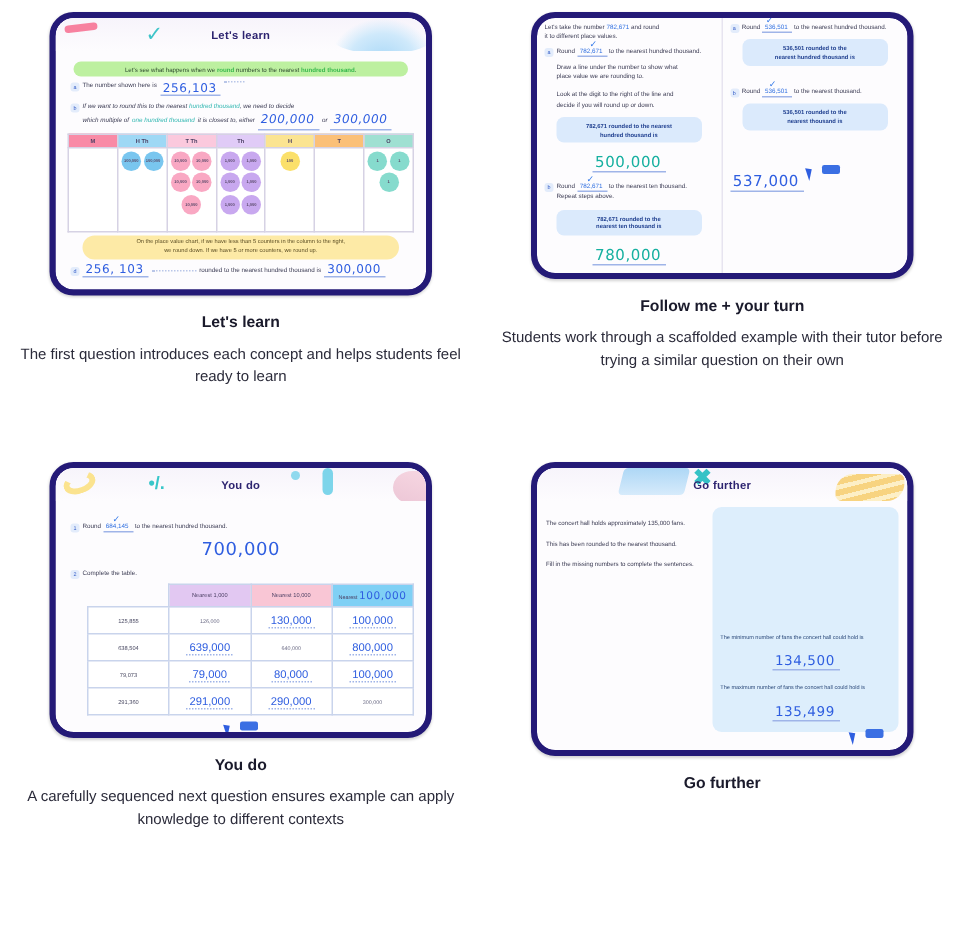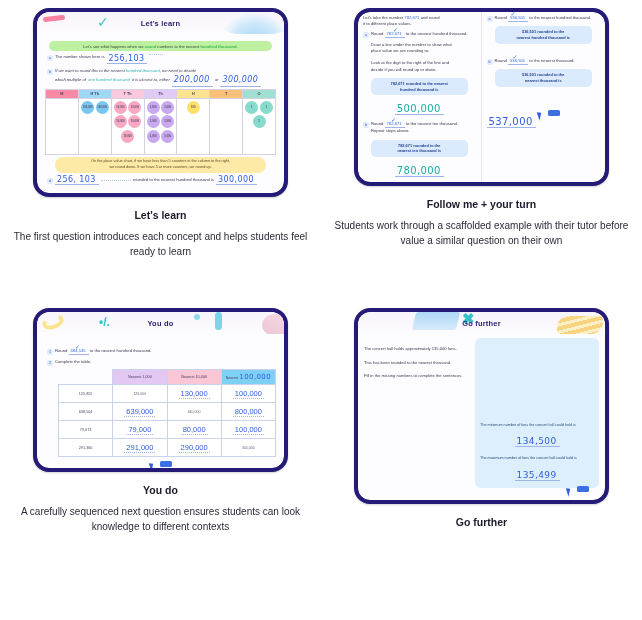--- a/index.html
+++ b/index.html
@@ -501,21 +501,21 @@
               <span class="cursor" style="display:inline-flex;align-items:flex-start;margin-left:2px;vertical-align:middle;">
                 <span class="arrow"></span>
                 <span class="btn"></span>
               </span>
             </div>
           </div>
         </div>
       </div>
     </div>
     <div class="cap-title">Follow me + your turn</div>
-    <div class="cap-body">Students work through a scaffolded example with their tutor before value a similar question on their own</div>
+    <div class="cap-body">Students work through a scaffolded example with their tutor before trying a similar question on their own</div>
   </div>
 
   <div class="cell">
     <div class="slide-outer">
       <div class="slide-inner">
         <div class="slide-head">
           <span class="deco deco-yellow-crescent"></span>
           <span class="deco deco-teal-dots">•/.</span>
           <span class="deco deco-cyan-dot"></span>
           <span class="deco deco-cyan-bar"></span>
@@ -525,20 +525,23 @@
         <div class="slide-body" style="padding-top:14px;">
 
           <div class="row" style="margin-left:2px;position:relative;">
             <span class="qnum">1</span>
             <div class="txt" style="position:relative;">
               <span class="tick" style="left:20px;top:-4px;">✓</span>
               <span>Round</span>
               <span class="hl-blue ul">684,145</span>
               <span>to the nearest hundred thousand.</span>
             </div>
+          </div>
+          <div style="text-align:center;margin-top:2px;">
+            <span class="hand" style="font-size:12px;">700,000</span>
           </div>
 
           <div class="row" style="margin:4px 0 0 2px;">
             <span class="qnum">2</span>
             <span class="txt">Complete the table.</span>
           </div>
 
           <table class="yd-table">
             <thead>
                   <tr>
@@ -583,21 +586,21 @@
             <span class="cursor" style="display:inline-flex;align-items:flex-start;">
               <span class="arrow"></span>
               <span class="btn"></span>
             </span>
           </div>
 
         </div>
       </div>
     </div>
     <div class="cap-title">You do</div>
-    <div class="cap-body">A carefully sequenced next question ensures students can look knowledge to different contexts</div>
+    <div class="cap-body">A carefully sequenced next question ensures example can apply knowledge to different contexts</div>
   </div>
 
   <div class="cell">
     <div class="slide-outer">
       <div class="slide-inner" style="min-height:188px;">
         <div class="slide-head">
           <span class="deco deco-blue-band"></span>
           <span class="deco deco-teal-x">✖</span>
           <span class="deco deco-gold-swoosh"></span>
           <span class="slide-title">Go further</span>

